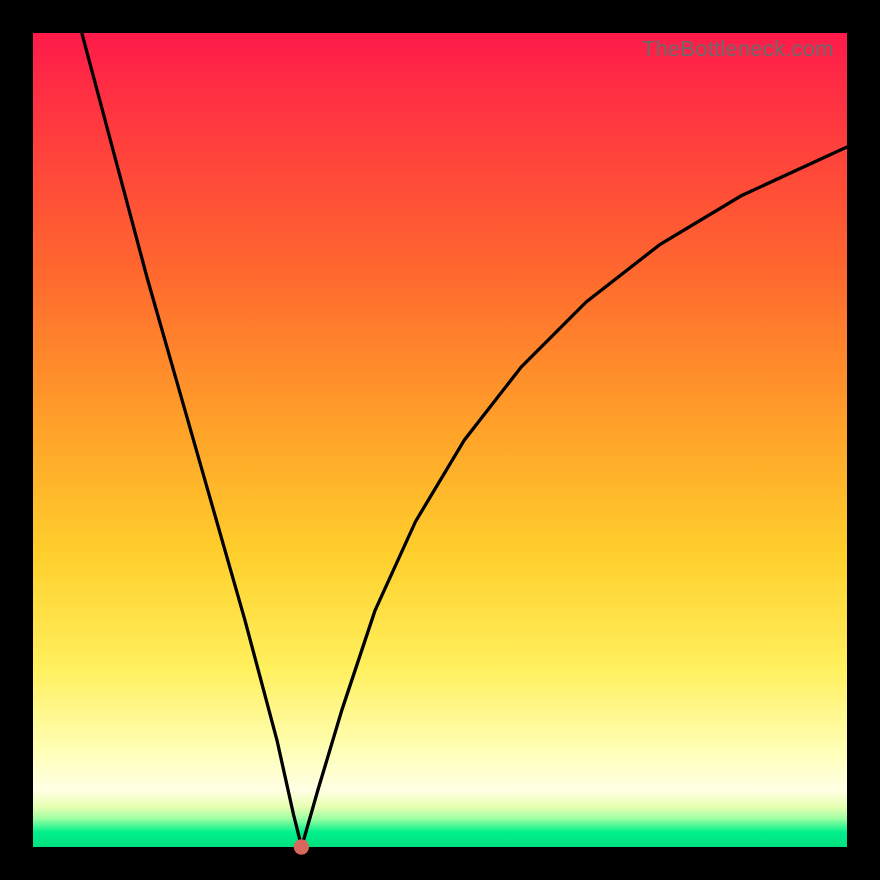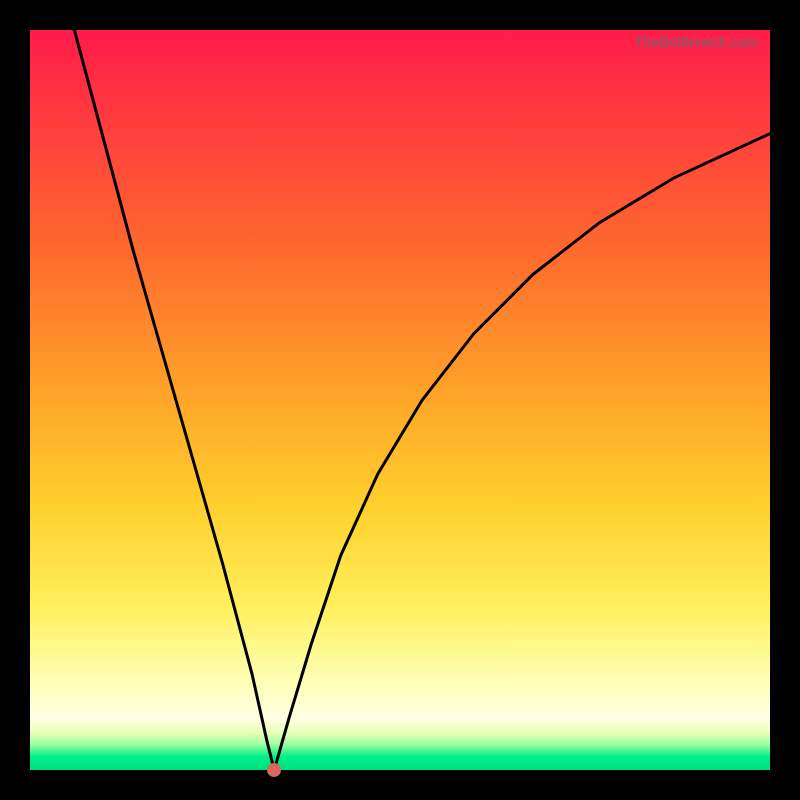--- a/index.html
+++ b/index.html
@@ -37,21 +37,21 @@
       #9effa3 96.5%,
       #00ef8a 98.2%,
       #00e07f 100%
     );
   }
   .attribution {
     position: absolute;
     top: 4px;
     right: 12px;
     color: #6b6b6b;
-    font-size: 14px;
+    font-size: 20px;
     letter-spacing: 0.2px;
     font-weight: 500;
   }
   svg.curve {
     position: absolute;
     left: 0;
     top: 0;
   }
   .marker {
     position: absolute;

